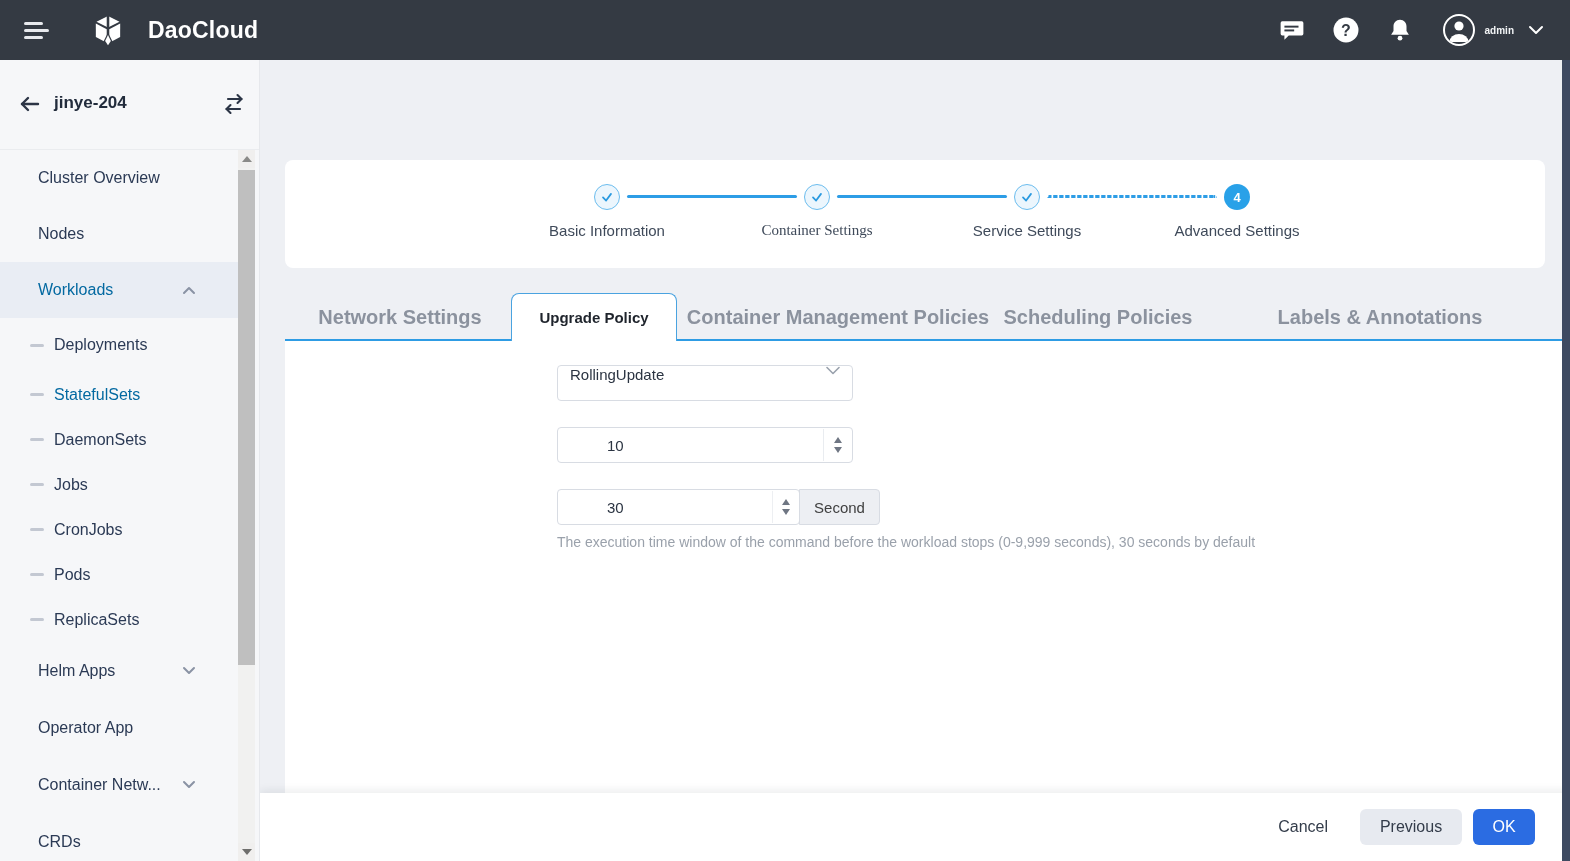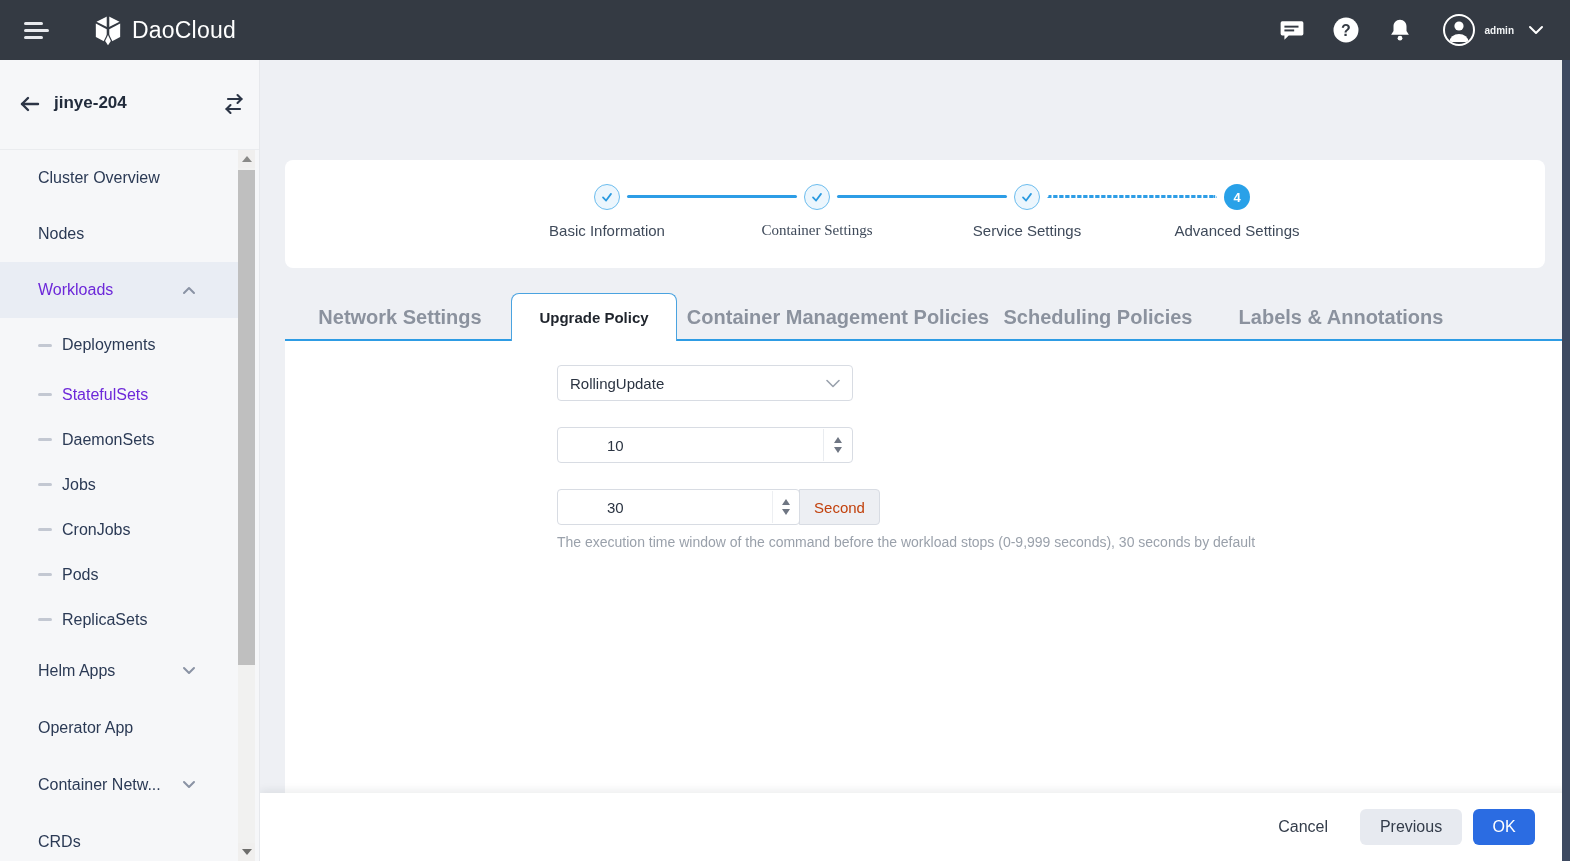--- a/index.html
+++ b/index.html
@@ -17,46 +17,46 @@
     position:absolute; top:0; left:0; width:1570px; height:60px;
     background:#343a43; display:flex; align-items:center; z-index:50;
   }
   .hamburger { margin-left:24px; width:26px; cursor:pointer; }
   .hamburger .bar { height:3px; background:#e8eaee; border-radius:2px; margin:4px 0; }
   .hamburger .bar.b1 { width:19px; }
   .hamburger .bar.b2 { width:25px; }
   .hamburger .bar.b3 { width:19px; }
   .brand { display:flex; align-items:center; margin-left:42px; }
   .brand svg { width:32px; height:32px; }
-  .brand-name { color:#ffffff; font-size:23px; font-weight:normal; margin-left:8px; letter-spacing:0.2px; }
+  .brand-name { color:#ffffff; font-size:23px; font-weight:bold; margin-left:24px; letter-spacing:0.2px; }
   .topbar-right { margin-left:auto; display:flex; align-items:center; margin-right:26px; }
   .tb-icon { width:30px; height:30px; margin-left:24px; display:flex; align-items:center; justify-content:center; cursor:pointer; }
   .avatar-wrap { width:32px; height:32px; border:2px solid #ffffff; border-radius:50%; overflow:hidden;
     display:flex; align-items:center; justify-content:center; margin-left:28px; }
   .user-name { color:#f2f4f6; font-size:10px; font-weight:600; margin-left:10px; }
   .user-caret { margin-left:14px; display:flex; align-items:center; cursor:pointer; }
 
   
   .sidebar {
     position:absolute; top:60px; left:0; width:260px; bottom:0;
     background:#f6f7f9; border-right:1px solid #e6e8ec; z-index:40;
   }
   .side-head { position:relative; height:90px; border-bottom:1px solid #eaecef; }
   .side-back { position:absolute; left:18px; top:33px; cursor:pointer; }
   .side-cluster { position:absolute; left:54px; top:33px; font-size:17px; font-weight:600; color:#222c3c; }
   .side-switch { position:absolute; left:222px; top:32px; cursor:pointer; }
   .menu { position:absolute; top:90px; left:0; width:238px; }
   .mi { display:flex; align-items:center; font-size:16px; color:#2b3a55; cursor:pointer; padding-left:38px; }
   .mi.top { height:56px; }
   .mi.group { height:57px;justify-content:space-between; }
-  .mi.child { height:45px; padding-left:38px; }
+  .mi.child { height:45px; padding-left:30px; }
   .mi.first-child { height:54px; }
   .mi .dash { width:14px; height:3px; background:#c3c8d2; border-radius:2px; margin-right:10px; flex:0 0 auto; }
   .mi.active-parent { background:#e9edf4; }
-  .mi.active-parent .label, .mi.active-child .label { color:#6d28d9; }
+  .mi.active-parent .label, .mi.active-child .label { color:#0369a1; }
   .mi .chev { margin-left:auto; margin-right:42px; display:flex; }
 
   
   .sb-scroll { position:absolute; top:90px; right:4px; width:17px; bottom:0; background:#f1f1f0; }
   .sb-btn { position:absolute; left:0; width:17px; height:18px; background:#f0efee; display:flex; align-items:center; justify-content:center; }
   .sb-btn.up { top:0; }
   .sb-btn.down { bottom:0; }
   .tri-up { width:0; height:0; border-left:5px solid transparent; border-right:5px solid transparent; border-bottom:6px solid #8a8a88; }
   .tri-down { width:0; height:0; border-left:5px solid transparent; border-right:5px solid transparent; border-top:6px solid #6e6e6c; }
   .sb-thumb { position:absolute; left:0; top:20px; width:17px; height:495px; background:#bfbfbf; cursor:grab; }
@@ -83,31 +83,31 @@
     position:absolute; left:251px; top:233px; width:166px; height:48px; background:#ffffff;
     border:1px solid #4aa3e0; border-bottom:none; border-radius:8px 8px 0 0; z-index:3;
     display:flex; align-items:center; justify-content:center; font-size:15px; font-weight:700; color:#1f242c; cursor:pointer;
   }
   .tab-underline { position:absolute; left:25px; top:279px; width:1277px; height:2px; background:#2e9ce4; z-index:1; }
 
   
   .panel { position:absolute; left:25px; top:281px; width:1277px; height:452px; background:#ffffff; z-index:0; }
   .frow { position:absolute; left:0; height:36px; }
   .fbox { position:absolute; left:272px; top:0; height:36px; background:#ffffff; border:1px solid #d8dce3; border-radius:4px;padding-left:37px; }
-  .selectbox { width:296px; display:flex; align-items:center; padding:0 12px; cursor:pointer; }
+  .selectbox { width:296px; display:flex; padding:0 12px; cursor:pointer; }
   .selectbox .sel-text { font-size:15px; color:#2b3442; }
   .selectbox .sel-caret { margin-left:auto; display:flex; }
   .num-input { width:100%; height:100%; border:none; outline:none; font-family:"Liberation Sans",sans-serif;
     font-size:15px; color:#2b3442; padding-left:12px; background:transparent; }
   .spinner { position:absolute; right:1px; top:1px; bottom:1px; width:28px; border-left:1px solid #e9ecf0;
     display:flex; flex-direction:column; align-items:center; justify-content:center; gap:4px; cursor:pointer; }
   .sp-up { width:0; height:0; border-left:4.5px solid transparent; border-right:4.5px solid transparent; border-bottom:6px solid #6f7683; }
   .sp-down { width:0; height:0; border-left:4.5px solid transparent; border-right:4.5px solid transparent; border-top:6px solid #6f7683; }
   .addon { position:absolute; left:514px; top:0; width:81px; height:36px; background:#edeff3; border:1px solid #d8dce3;
-    border-radius:0 4px 4px 0; display:flex; align-items:center; justify-content:center; font-size:15px; color:#c2410c; }
+    border-radius:0 4px 4px 0; display:flex; align-items:center; justify-content:center; font-size:15px; color:#404040; }
   .help-text { position:absolute; left:272px; top:193px; font-size:14px; color:#9aa1ab; white-space:nowrap; }
 
   
   .footer { position:absolute; left:0; right:0; bottom:0; height:68px; background:#ffffff;
     box-shadow:0 -3px 8px rgba(31,41,55,0.08); display:flex; align-items:center; justify-content:flex-end;
     padding-right:35px; z-index:10; }
   .btn-cancel { font-size:16px; color:#333c4a; background:none; border:none; cursor:pointer; margin-right:32px; font-family:"Liberation Sans",sans-serif; }
   .btn-prev { width:102px; height:36px; background:#e7eaf0; color:#333c4a; border:none; border-radius:6px;
     font-size:16px; cursor:pointer; margin-right:11px; font-family:"Liberation Sans",sans-serif; }
   .btn-ok { width:62px; height:36px; background:#2b6ce2; color:#ffffff; border:none; border-radius:6px;
@@ -300,21 +300,21 @@
     <div class="step-label" style="left:322px;">Basic Information</div>
     <div class="step-label" style="left:532px;font-family:Liberation Serif, serif;">Container Settings</div>
     <div class="step-label" style="left:742px;">Service Settings</div>
     <div class="step-label" style="left:952px;">Advanced Settings</div>
   </div>
 
   <div class="tab" style="left:140px;">Network Settings</div>
   <div class="tab-active-box">Upgrade Policy</div>
   <div class="tab" style="left:578px;">Container Management Policies</div>
   <div class="tab" style="left:838px;">Scheduling Policies</div>
-  <div class="tab" style="left:1081px;">Labels &amp; Annotations</div>
+  <div class="tab" style="left:1120px;">Labels &amp; Annotations</div>
   <div class="tab-underline"></div>
 
   <div class="panel">
 
     <div class="frow" style="top:24px;">
 
       <div class="fbox selectbox">
         <span class="sel-text">RollingUpdate</span>
         <span class="sel-caret">
           <svg width="14" height="9" viewBox="0 0 14 9">

